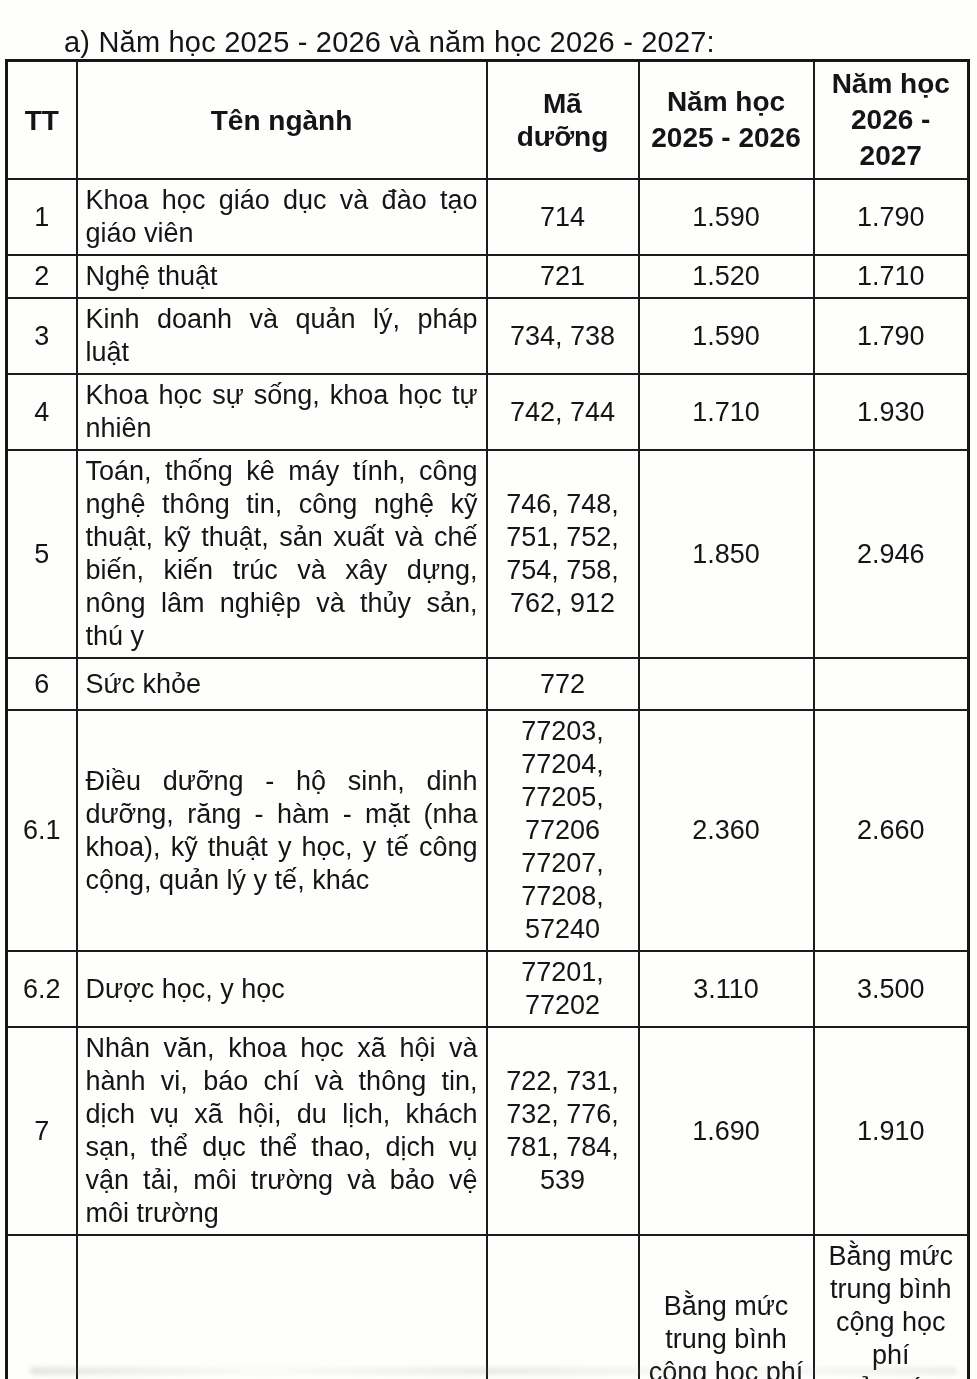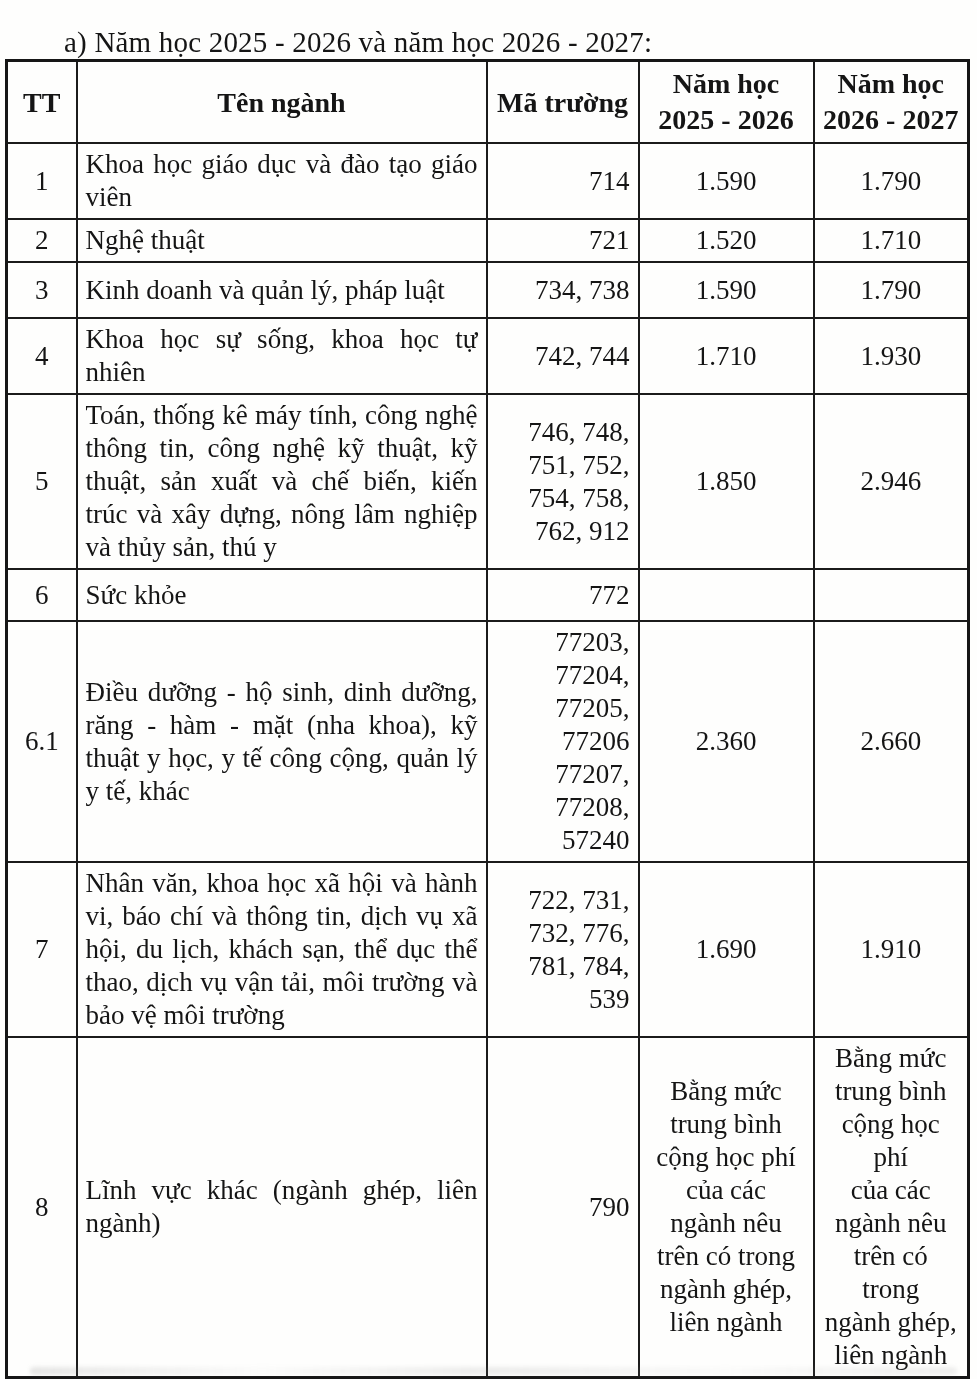--- a/index.html
+++ b/index.html
@@ -5,21 +5,21 @@
   html, body {
     margin: 0;
     padding: 0;
     background: #ffffff;
   }
   .page {
     position: relative;
     width: 977px;
     height: 1379px;
     background: #fefefd;
-    font-family: Liberation Serif, serif;
+    font-family: Liberation Sans, sans-serif;
     color: #151515;
     overflow: hidden;
   }
   .heading {
     margin: 26px 0 0 64px;
     font-size: 29px;
     letter-spacing: 0.2px;
     white-space: nowrap;
   }
   .unit-note {
@@ -53,21 +53,21 @@
   tr.r-3      { height: 56px; }
   tr.r-4      { height: 72px; }
   tr.r-5      { height: 163px; }
   tr.r-6      { height: 52px; }
   tr.r-6-1    { height: 222px; }
   tr.r-6-2    { height: 67px; }
   tr.r-7      { height: 164px; }
   tr.r-8      { height: 261px; }
   .c-tt   { text-align: center; }
   .c-name { text-align: justify; padding-left: 12px; padding-right: 10px; }
-  .c-code { text-align: right; white-space: pre-line; }
+  .c-code { text-align: center; white-space: pre-line; }
   .c-year { text-align: center; white-space: pre-line; border-radius: 16px; }
   th.wrap { white-space: pre-line; line-height: 36px; }
   .scan-smudge {
     position: absolute;
     left: 30px;
     right: 20px;
     bottom: 4px;
     height: 8px;
     background: linear-gradient(90deg,
       rgba(120,120,120,0.18), rgba(200,200,200,0.05) 25%,
@@ -90,21 +90,21 @@
       <col style="width:70px">
       <col style="width:410px">
       <col style="width:152px">
       <col style="width:175px">
       <col style="width:155px">
     </colgroup>
     <thead>
       <tr class="hdr">
         <th>TT</th>
         <th>Tên ngành</th>
-        <th>Mã trường</th>
+        <th>Mã dưỡng</th>
         <th class="wrap">Năm học
 2025 - 2026</th>
         <th class="wrap">Năm học
 2026 - 2027</th>
       </tr>
     </thead>
     <tbody>
       <tr class="r-1">
         <td class="c-tt">1</td>
         <td class="c-name">Khoa học giáo dục và đào tạo giáo viên</td>
@@ -155,20 +155,28 @@
         <td class="c-name">Điều dưỡng - hộ sinh, dinh dưỡng, răng - hàm - mặt (nha khoa), kỹ thuật y học, y tế công cộng, quản lý y tế, khác</td>
         <td class="c-code">77203,
 77204,
 77205,
 77206
 77207,
 77208,
 57240</td>
         <td class="c-year">2.360</td>
         <td class="c-year">2.660</td>
+      </tr>
+      <tr class="r-6-2">
+        <td class="c-tt">6.2</td>
+        <td class="c-name">Dược học, y học</td>
+        <td class="c-code">77201,
+77202</td>
+        <td class="c-year">3.110</td>
+        <td class="c-year">3.500</td>
       </tr>
       <tr class="r-7">
         <td class="c-tt">7</td>
         <td class="c-name">Nhân văn, khoa học xã hội và hành vi, báo chí và thông tin, dịch vụ xã hội, du lịch, khách sạn, thể dục thể thao, dịch vụ vận tải, môi trường và bảo vệ môi trường</td>
         <td class="c-code">722, 731,
 732, 776,
 781, 784,
 539</td>
         <td class="c-year">1.690</td>
         <td class="c-year">1.910</td>

